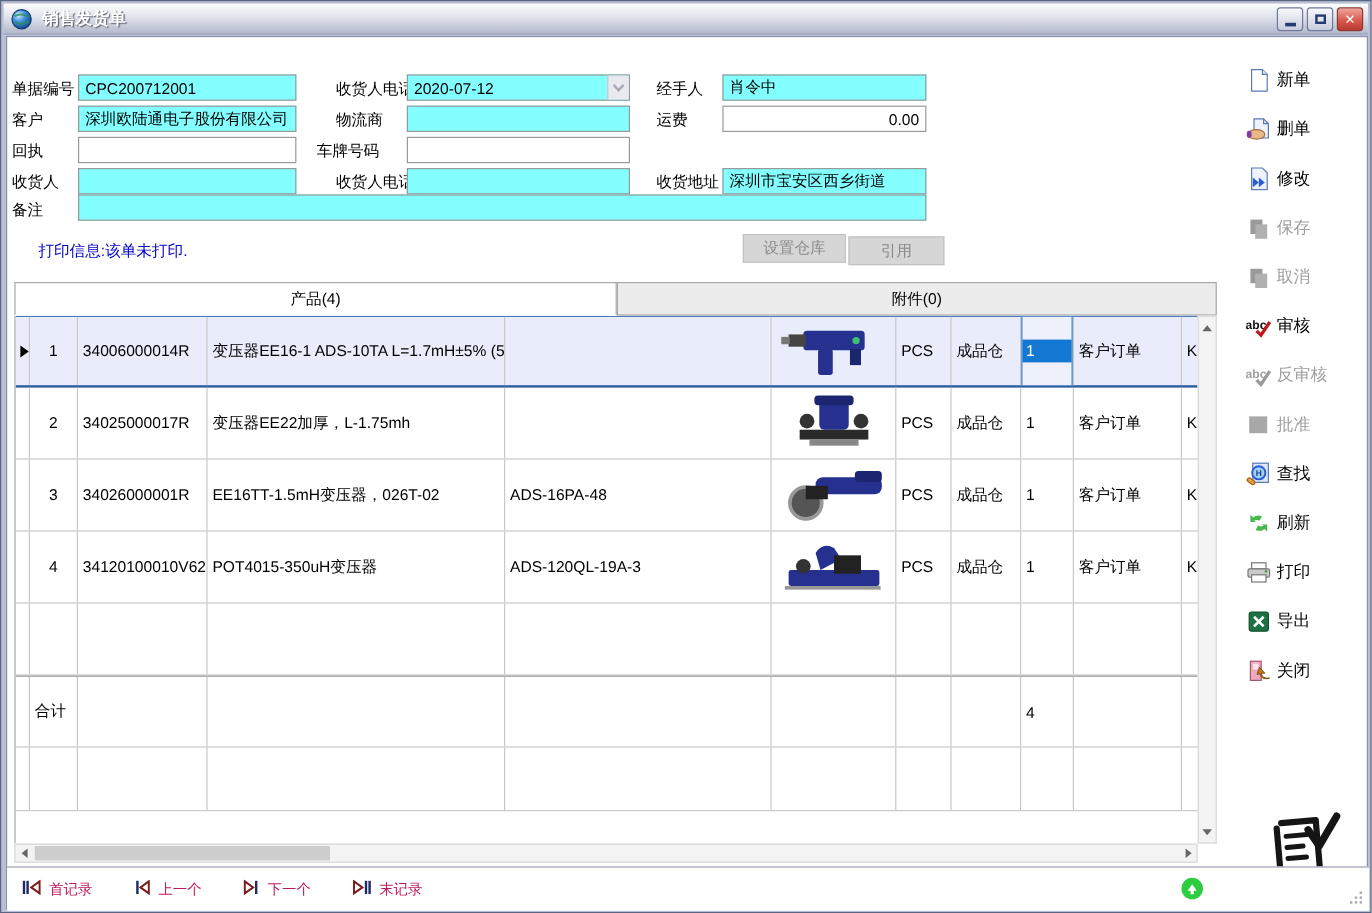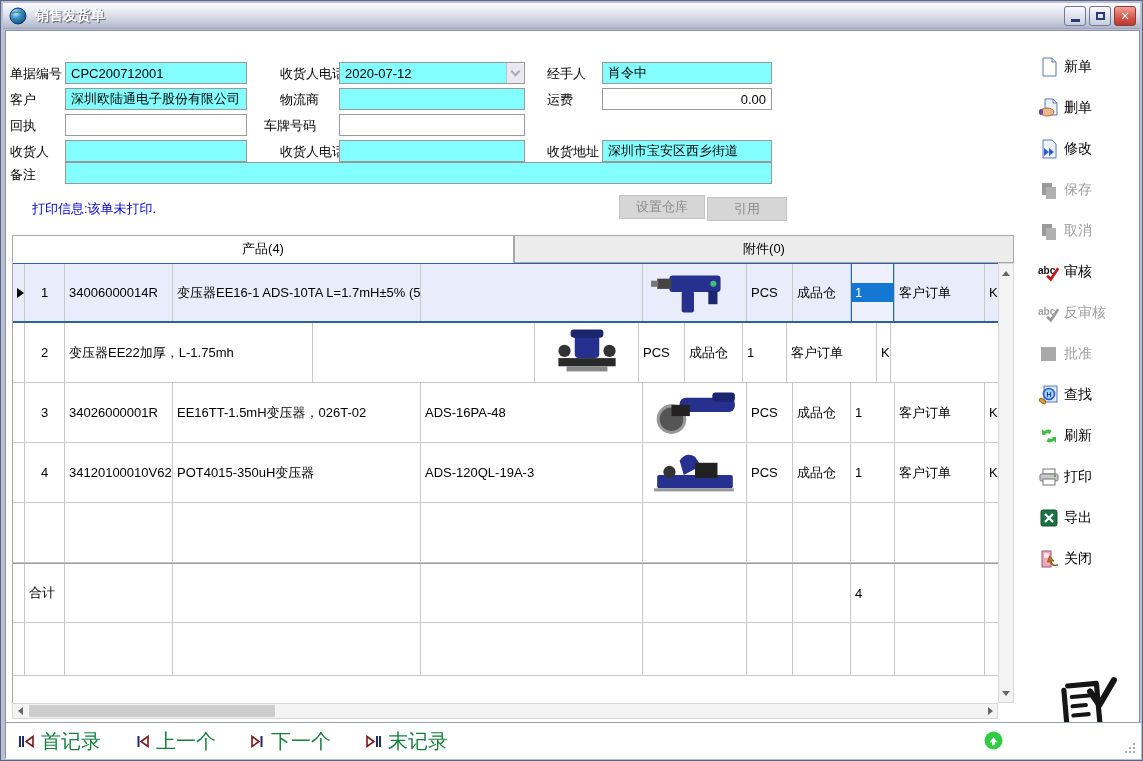--- a/index.html
+++ b/index.html
@@ -62,21 +62,21 @@
   .sb-arrow { position:absolute; width:14px; height:14px; display:flex;
     align-items:center; justify-content:center; }
   .tri-up { width:0;height:0;border-bottom:5px solid #666;border-left:4px solid transparent;border-right:4px solid transparent; }
   .tri-down { width:0;height:0;border-top:5px solid #666;border-left:4px solid transparent;border-right:4px solid transparent; }
   .tri-left { width:0;height:0;border-right:5px solid #666;border-top:4px solid transparent;border-bottom:4px solid transparent; }
   .tri-right { width:0;height:0;border-left:5px solid #666;border-top:4px solid transparent;border-bottom:4px solid transparent; }
   .hthumb { position:absolute; left:16px; top:1px; width:246px; height:12px; background:#cdcdcd; }
   .footerbar { position:absolute; left:0; top:691px; width:1135px; height:37px;
     background:#fff; border-top:1px solid #9aa0b0; display:flex; align-items:center;
     padding-left:12px; gap:34px; }
-  .navbtn { display:flex; align-items:center; gap:6px; font-size:20px; color:#15803d; }
+  .navbtn { display:flex; align-items:center; gap:6px; font-size:12px; color:#be185d; }
   .sidebar { position:absolute; left:1032px; top:24px; width:100px;
     display:flex; flex-direction:column; gap:17px; }
   .side-btn { height:24px; display:flex; align-items:center; gap:4px;
     font-size:14px; color:#000; }
   .side-btn.disabled { color:#9e9e9e; }
   .side-icon { width:22px; height:22px; display:flex; align-items:center; justify-content:center; }
   .bigicon { position:absolute; left:1048px; top:642px; width:66px; height:66px; }
   .greenicon { position:absolute; right:138px; bottom:9px; width:19px; height:19px; }
   .grip { position:absolute; right:4px; bottom:4px; width:12px; height:12px; }
   .grip i { position:absolute; width:2px; height:2px; background:#a8a8b8; }
@@ -182,20 +182,21 @@
               <div class="qty-edit">
                 <span class="qty-sel">1</span>
               </div>
             </div>
             <div class="gcell" style="width: 90px; flex: 0 0 90px;">客户订单</div>
             <div class="gcell" style="width: 14px; flex: 0 0 14px;">KC</div>
           </div>
           <div class="grid-row" style="height: 60px;">
             <div class="gcell" style="width: 12px; flex: 0 0 12px;"></div>
             <div class="gcell center" style="width: 40px; flex: 0 0 40px;">2</div>
+            <div class="gcell" style="width: 108px; flex: 0 0 108px;">34025000017R</div>
             <div class="gcell" style="width: 248px; flex: 0 0 248px;">变压器EE22加厚，L-1.75mh</div>
             <div class="gcell" style="width: 222px; flex: 0 0 222px;"></div>
             <div class="gcell imgc" style="width: 104px; flex: 0 0 104px;">
               <svg width="92" height="52" viewBox="0 0 90 50">
                 <rect x="33" y="4" width="24" height="26" rx="4" fill="#26318f"></rect>
                 <rect x="29" y="2" width="32" height="8" rx="3" fill="#1c2570"></rect>
                 <circle cx="23" cy="23" r="6" fill="#333"></circle>
                 <circle cx="67" cy="23" r="6" fill="#333"></circle>
                 <rect x="17" y="30" width="56" height="8" fill="#2a2a2a"></rect>
                 <rect x="25" y="38" width="40" height="5" fill="#888"></rect>

